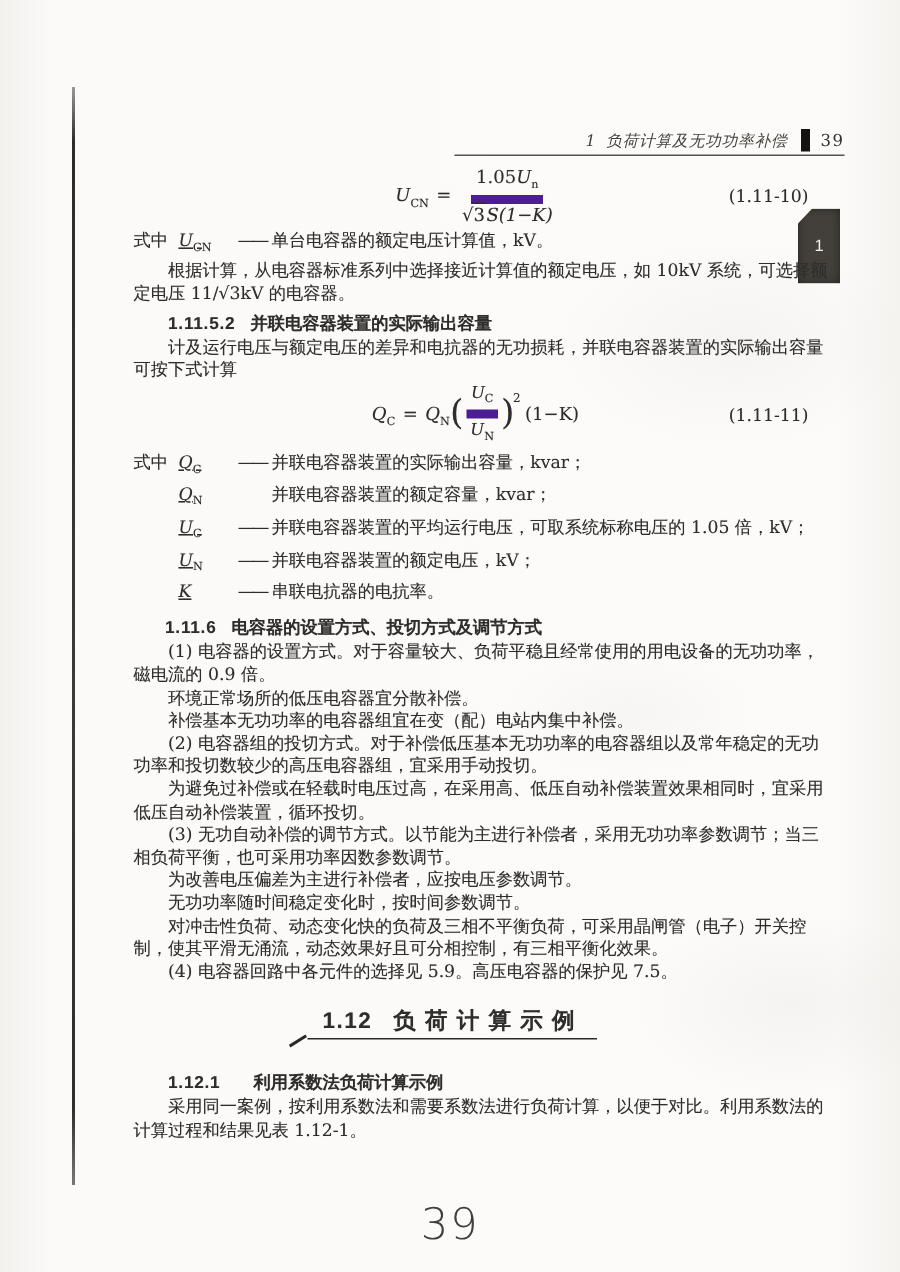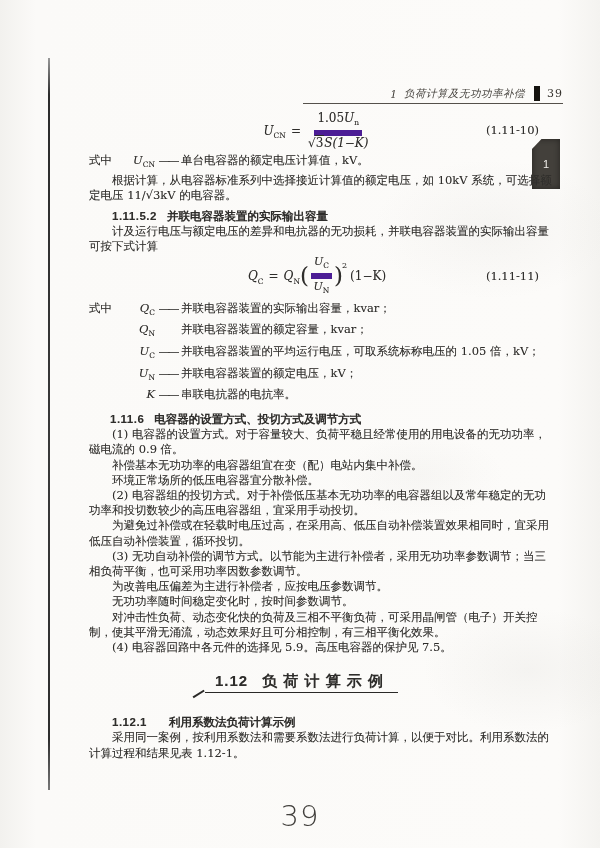--- a/index.html
+++ b/index.html
@@ -45,21 +45,21 @@
   .radicand{border-top:1.2px solid #2e2d2b;padding:0 1px;margin-left:-1px;}
   .eqs{margin:0 5px;}
   .bigp{font-size:23px;line-height:0;vertical-align:-3px;font-weight:400;}
   .sup2{font-size:8px;vertical-align:12px;margin-left:-1px;}
   .f2{font-size:11px;}
   .tail{margin-left:3px;}
   
   .defrow{display:flex;white-space:nowrap;}
   .defs2 .defrow{line-height:16.4px;}
   .d-pre{width:30px;}
-  .d-sym{width:36px;text-align:right;font-style:italic;}
+  .d-sym{width:36px;font-style:italic;text-decoration:underline;}
   .d-dash{width:26px;text-align:center;letter-spacing:-2px;overflow:hidden;}
   .d-text{flex:1;}
   
   .bhead{font-family:"Liberation Sans",sans-serif;font-weight:700;white-space:nowrap;}
   .bhead .num{margin-right:10px;letter-spacing:.5px;}
   .mt1{margin-top:6px;}
   .mt2{margin-top:4px;margin-left:21px;}
   
   .sec12{margin-top:18px;padding-left:116px;position:relative;height:26px;}
   .sec12-inner{display:inline-block;border-bottom:1.5px solid #2a2927;padding:0 14px 4px 10px;
@@ -161,22 +161,22 @@
       <span class="d-text">串联电抗器的电抗率。</span>
     </div>
   </div>
 
   <div class="bhead mt2">
     <span class="num">1.11.6</span><span>电容器的设置方式、投切方式及调节方式</span>
   </div>
 
   <div class="ln ind">(1) 电容器的设置方式。对于容量较大、负荷平稳且经常使用的用电设备的无功功率，</div>
   <div class="ln">磁电流的 0.9 倍。</div>
+  <div class="ln ind">环境正常场所的低压电容器宜分散补偿。</div>
   <div class="ln ind">补偿基本无功功率的电容器组宜在变（配）电站内集中补偿。</div>
-  <div class="ln ind">环境正常场所的低压电容器宜分散补偿。</div>
   <div class="ln ind">(2) 电容器组的投切方式。对于补偿低压基本无功功率的电容器组以及常年稳定的无功</div>
   <div class="ln">功率和投切数较少的高压电容器组，宜采用手动投切。</div>
   <div class="ln ind">为避免过补偿或在轻载时电压过高，在采用高、低压自动补偿装置效果相同时，宜采用</div>
   <div class="ln">低压自动补偿装置，循环投切。</div>
   <div class="ln ind">(3) 无功自动补偿的调节方式。以节能为主进行补偿者，采用无功功率参数调节；当三</div>
   <div class="ln">相负荷平衡，也可采用功率因数参数调节。</div>
   <div class="ln ind">为改善电压偏差为主进行补偿者，应按电压参数调节。</div>
   <div class="ln ind">无功功率随时间稳定变化时，按时间参数调节。</div>
   <div class="ln ind">对冲击性负荷、动态变化快的负荷及三相不平衡负荷，可采用晶闸管（电子）开关控</div>
   <div class="ln">制，使其平滑无涌流，动态效果好且可分相控制，有三相平衡化效果。</div>

